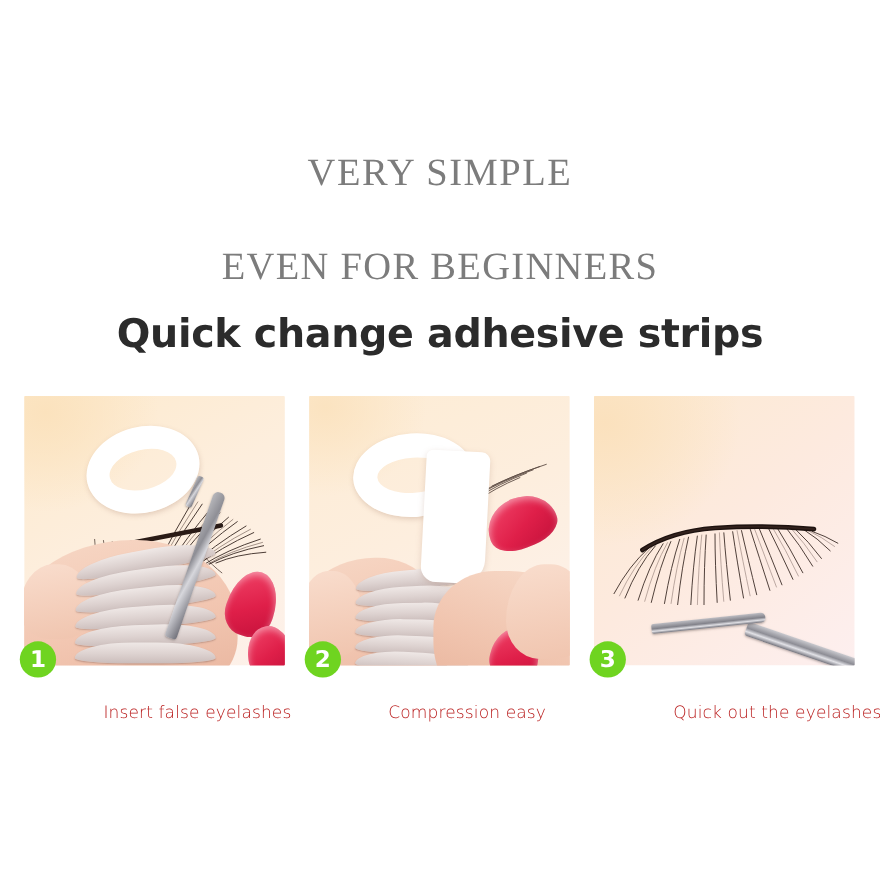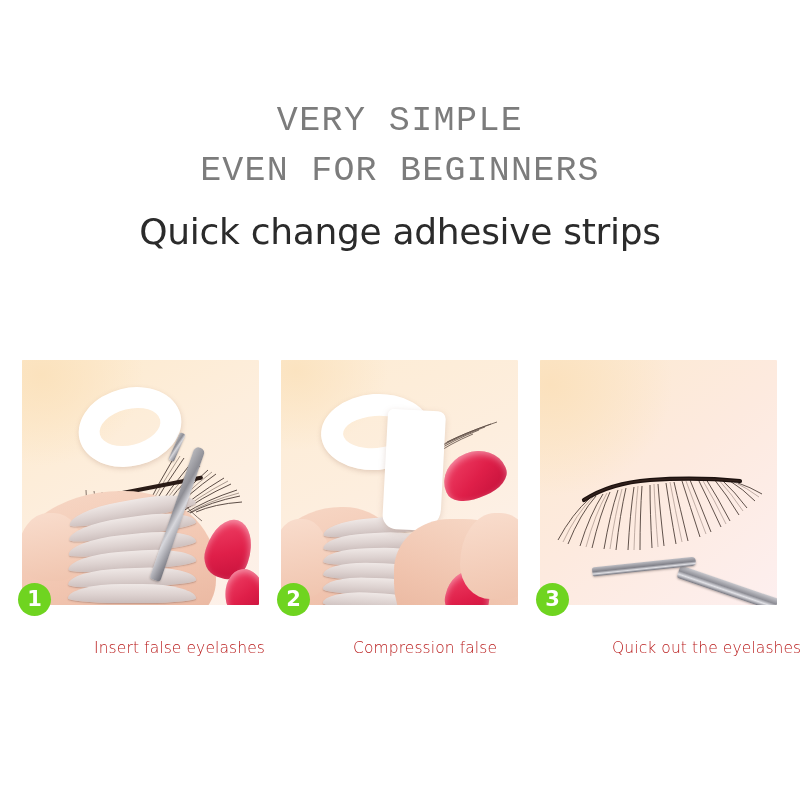--- a/index.html
+++ b/index.html
@@ -17,35 +17,36 @@
 
   
   .headings {
     position: absolute;
     top: 96px;
     left: 0;
     width: 800px;
     text-align: center;
   }
   .kicker-line {
-    font-family: Liberation Mono, monospace;
+    font-family: Liberation Serif, serif;
     font-weight: 300;
     font-size: 35px;
     letter-spacing: 1.4px;
     color: #7c7c7c;
     line-height: 50px;
     white-space: nowrap;
+    margin-top: 36px;
   }
   .kicker-line.second {
     letter-spacing: 1.2px;
   }
   .subtitle {
     margin-top: 14px;
     font-family: "DejaVu Sans", sans-serif;
-    font-weight: normal;
+    font-weight: bold;
     font-size: 36px;
     letter-spacing: -0.3px;
     color: #2b2b2b;
     line-height: 44px;
     white-space: nowrap;
   }
 
   
   .steps {
     position: absolute;
@@ -320,21 +321,21 @@
       <div style="position:absolute; left:104px; top:50px; width:58px; height:120px; background:#ffffff; border-radius:6px 8px 22px 14px; transform:rotate(3deg); box-shadow:0 2px 6px rgba(170,130,110,0.28);"></div>
 
       <div class="hand right"></div>
       <div class="nail" style="right:12px; top:92px; width:64px; height:46px; transform:rotate(-22deg);"></div>
       <div class="nail" style="right:28px; bottom:-14px; width:44px; height:48px; transform:rotate(12deg);"></div>
       <div class="finger" style="right:-18px; bottom:6px; width:76px; height:86px;"></div>
     </div>
 
     <div class="badge">2</div>
     <div class="caption">
-      <div>Compression false</div>
+      <div>Compression easy</div>
     </div>
   </div>
 
   <div class="step">
     <div class="photo">
       <div class="bg-3"></div>
 
       <div style="position:absolute; left:10px; top:96px; width:220px; height:116px;">
         <svg width="220" height="116" viewBox="0 0 220 116">
 

